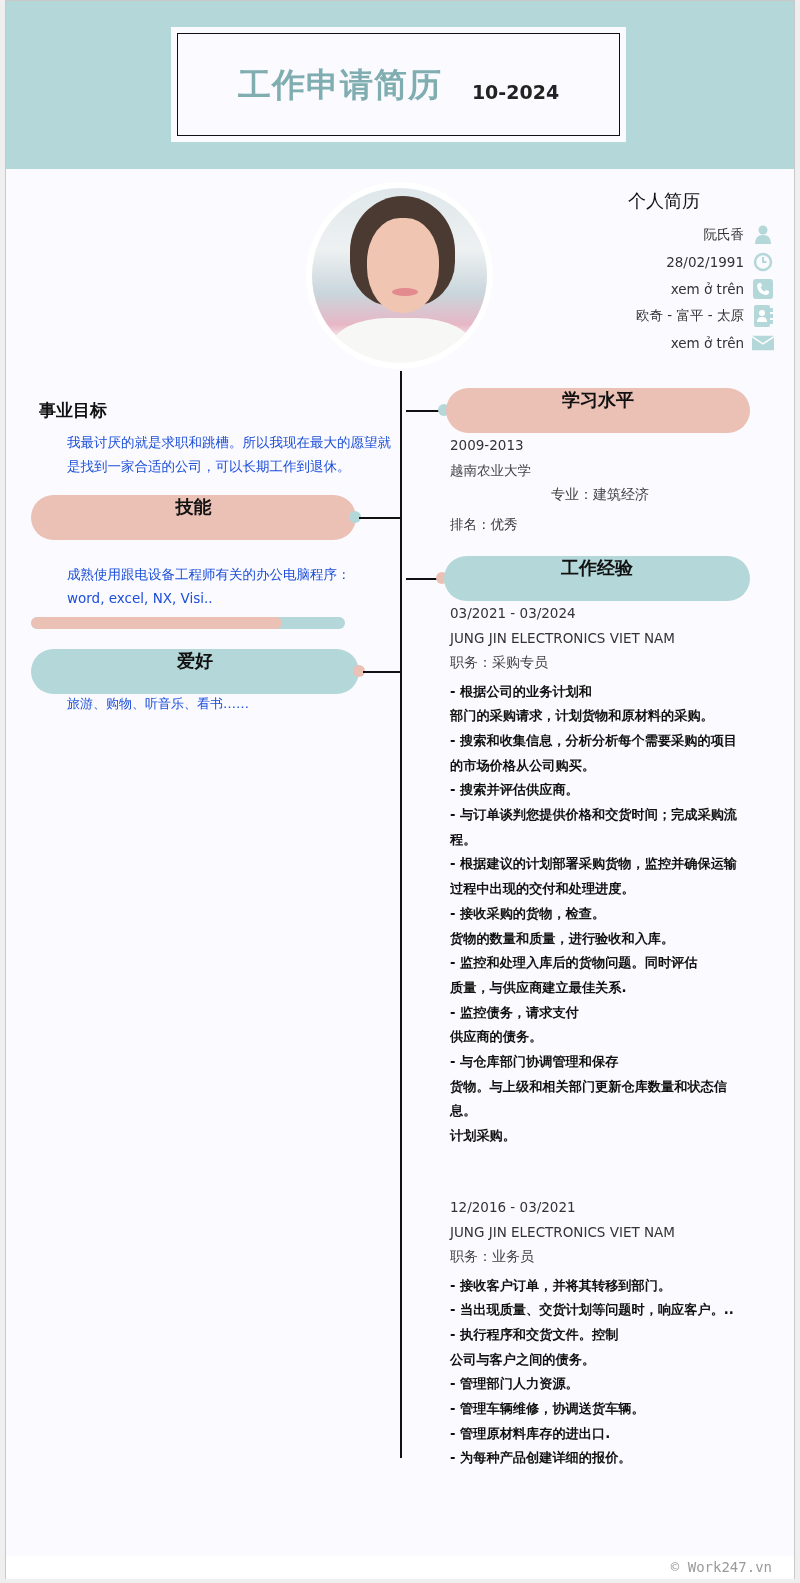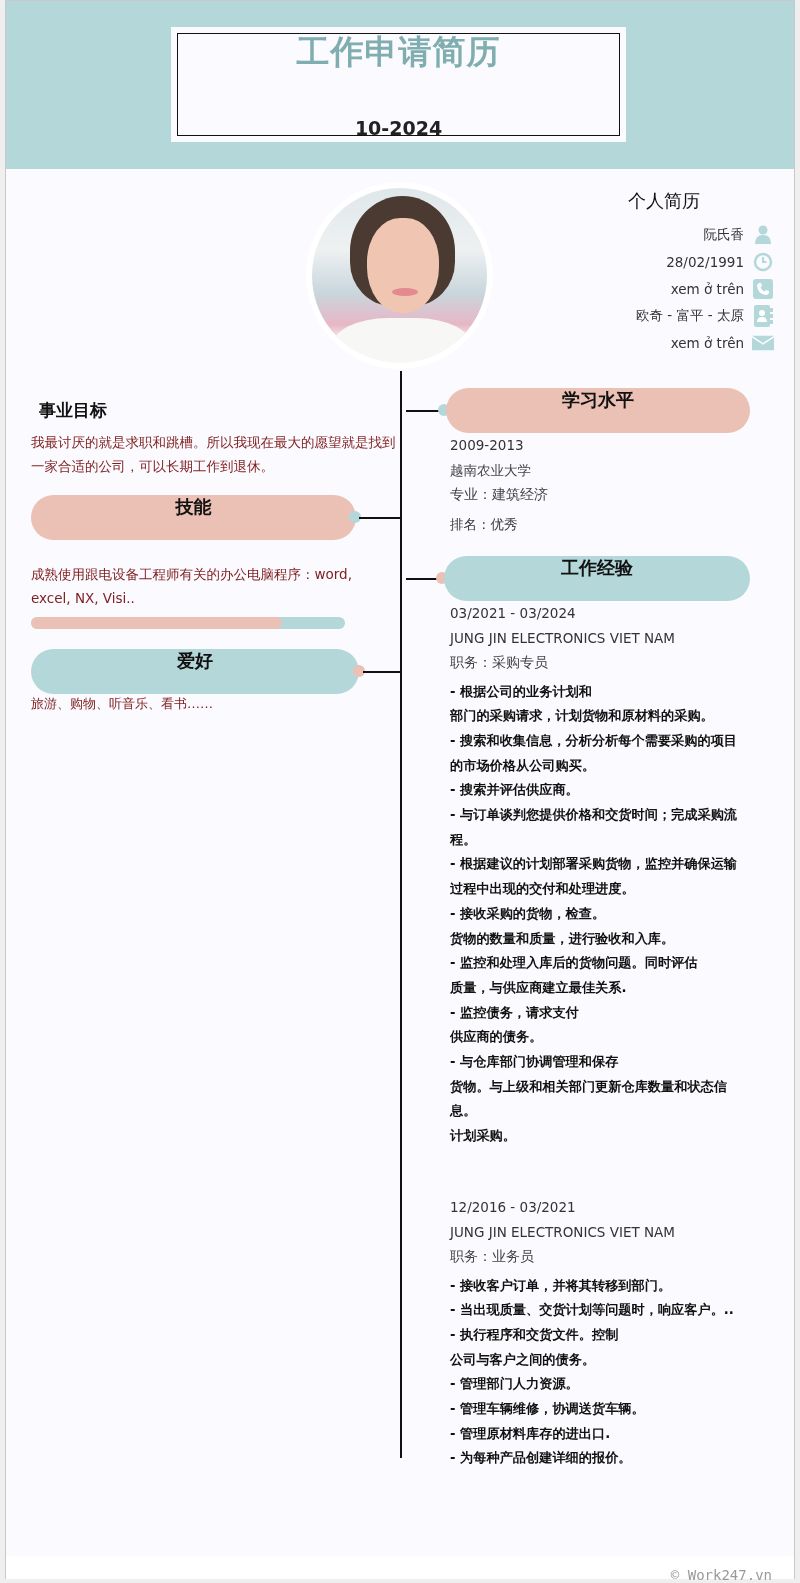--- a/index.html
+++ b/index.html
@@ -9,21 +9,21 @@
     position: absolute; left: 5px; top: 0; width: 790px; height: 1579px;
     border: 1px solid #c8c8c8; background: #fafaff;
   }
   .header { position: absolute; left: 0; top: 0; width: 788px; height: 168px; background: #b4d7d9; }
   .title-box {
     position: absolute; left: 165px; top: 26px; width: 455px; height: 115px;
     background: #fafaff; padding: 6px;
   }
   .title-inner {
     width: 100%; height: 100%; border: 1px solid #111;
-    display: flex; flex-direction: column; align-items: center; justify-content: center; gap: 30px;
+    display: flex; flex-direction: row; align-items: center; justify-content: center; gap: 30px;
   }
   .title-main { font-size: 33px; font-weight: bold; color: #7fadb0; letter-spacing: 1px; line-height: 42px; }
   .title-date { font-size: 19px; font-weight: bold; color: #222; margin-top: 14px; }
 
   .photo-ring {
     position: absolute; left: 300px; top: 181px; width: 187px; height: 187px;
     border-radius: 50%; background: #ffffff; padding: 6px;
   }
   .photo {
     width: 100%; height: 100%; border-radius: 50%; overflow: hidden;
@@ -47,32 +47,32 @@
   .pill {
     position: absolute; height: 45px; border-radius: 23px;
     display: flex; align-items: flex-start; justify-content: center;
     font-size: 18px; font-weight: bold; color: #111;
   }
   .pink { background: #ebc0b5; }
   .teal { background: #b4d7d9; }
 
   .left-col { position: absolute; left: 25px; width: 370px; }
   .sec-title { font-size: 17px; font-weight: bold; color: #111; margin-left: 8px; }
-  .body-text { font-size: 13.5px; line-height: 24px; color: #7f1d1d; }
+  .body-text { font-size: 13.5px; line-height: 24px; color: #1d4ed8; margin-left: 36px; }
 
   .progress { position: absolute; left: 25px; top: 616px; width: 314px; height: 12px; border-radius: 6px; background: #b4d7d9; overflow: hidden; }
   .progress-fill { height: 100%; background: #ebc0b5; border-radius: 6px; }
 
   .right-col { position: absolute; left: 444px; width: 300px; }
   .r-line { font-size: 13.5px; line-height: 24.5px; color: #333; }
   .r-line.muted { color: #444; }
   .duty { font-size: 13.2px; line-height: 24.7px; color: #111; font-weight: bold; }
 
   .footer { position: absolute; left: 0; top: 1555px; width: 788px; height: 23px; background: #fff; }
-  .copyright { position: absolute; right: 22px; top: 3px; font-family: "DejaVu Sans Mono", "Liberation Mono", monospace; font-size: 14px; color: #9a9a9a; margin-top: 8px; }
+  .copyright { position: absolute; right: 22px; top: 3px; font-family: "DejaVu Sans Mono", "Liberation Mono", monospace; font-size: 14px; color: #9a9a9a; }
 </style>
 </head>
 <body>
 
 <div class="page">
 
   <div class="header">
     <div class="title-box">
       <div class="title-inner">
         <div class="title-main">工作申请简历</div>
@@ -174,21 +174,21 @@
   </div>
 
   <div class="h-conn" style="left:400px; top:409px; width:36px;"></div>
   <div class="dot teal" style="left:432px; top:403px;"></div>
   <div class="pill pink" style="left:440px; top:387px; width:304px;">
     <span>学习水平</span>
   </div>
   <div class="right-col" style="top:432px;">
     <div class="r-line">2009-2013</div>
     <div class="r-line muted">越南农业大学</div>
-    <div class="r-line muted" style="font-size:14px;">专业：建筑经济</div>
+    <div class="r-line muted" style="font-size:14px;text-align:center;">专业：建筑经济</div>
     <div class="r-line" style="margin-top:5px;">排名：优秀</div>
   </div>
 
   <div class="h-conn" style="left:400px; top:577px; width:34px;"></div>
   <div class="dot pink" style="left:430px; top:571px;"></div>
   <div class="pill teal" style="left:438px; top:555px; width:306px;">
     <span>工作经验</span>
   </div>
 
   <div class="right-col" style="top:600px;">

